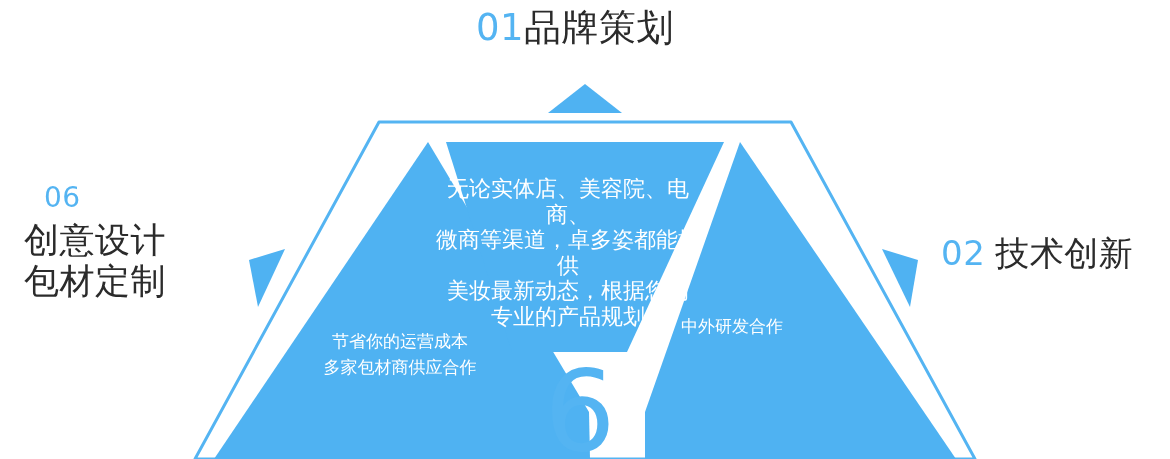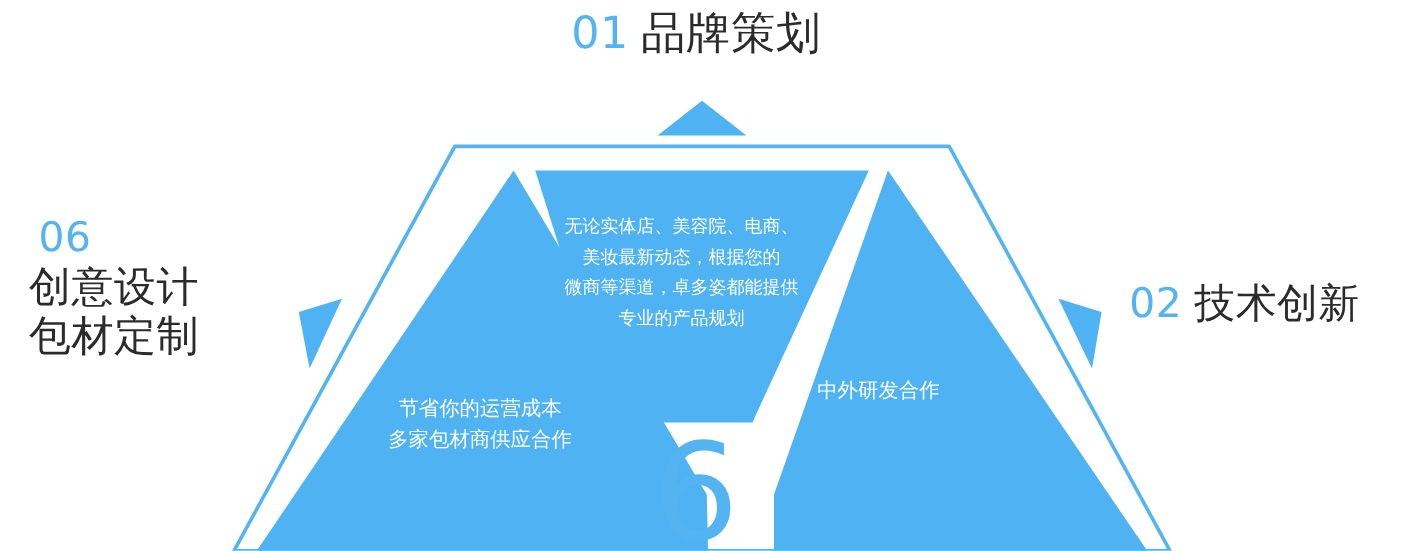--- a/index.html
+++ b/index.html
@@ -42,56 +42,56 @@
     color: #54b4f2;
     font-weight: 400;
   }
 
   #label-top {
     left: 476px;
     top: 6px;
     font-size: 37px;
     line-height: 44px;
   }
-  #label-top .num { margin-right: 10px; }
+  #label-top .num { }
 
   #label-right {
     left: 941px;
     top: 232px;
     font-size: 34px;
     line-height: 42px;
   }
   #label-right .num { margin-right: 10px; }
 
   #label-left {
     left: 24px;
     top: 176px;
     font-size: 34px;
     line-height: 42px;
     text-align: left;
   }
   #label-left .num-line {
     display: block;
-    font-size: 34px;
+    font-size: 28px;
     color: #54b4f2;
     line-height: 44px;
-    margin-left: 8px;
+    margin-left: 20px;
   }
   #label-left .txt-line {
     display: block;
     font-size: 35px;
     line-height: 41px;
     color: #2b2b2b;
   }
 
   
   .inner-text {
     position: absolute;
     color: #ffffff;
-    font-size: 15px;
+    font-size: 22px;
     line-height: 25.5px;
   }
 
   #text-center {
     left: 432px;
     top: 176px;
     width: 272px;
     text-align: center;
   }
   #text-center div { display: block; }
@@ -162,22 +162,22 @@
   </div>
 
   <div class="outer-label" id="label-left">
     <span class="num-line">06</span>
     <span class="txt-line">创意设计</span>
     <span class="txt-line">包材定制</span>
   </div>
 
   <div class="inner-text" id="text-center">
     <div>无论实体店、美容院、电商、</div>
+    <div>微商等渠道，卓多姿都能提供</div>
     <div>美妆最新动态，根据您的</div>
-    <div>微商等渠道，卓多姿都能提供</div>
     <div>专业的产品规划</div>
   </div>
 
   <div class="inner-text" id="text-left">
     <div>节省你的运营成本</div>
     <div>多家包材商供应合作</div>
   </div>
 
   <div class="inner-text" id="text-right">
     <div>中外研发合作</div>

